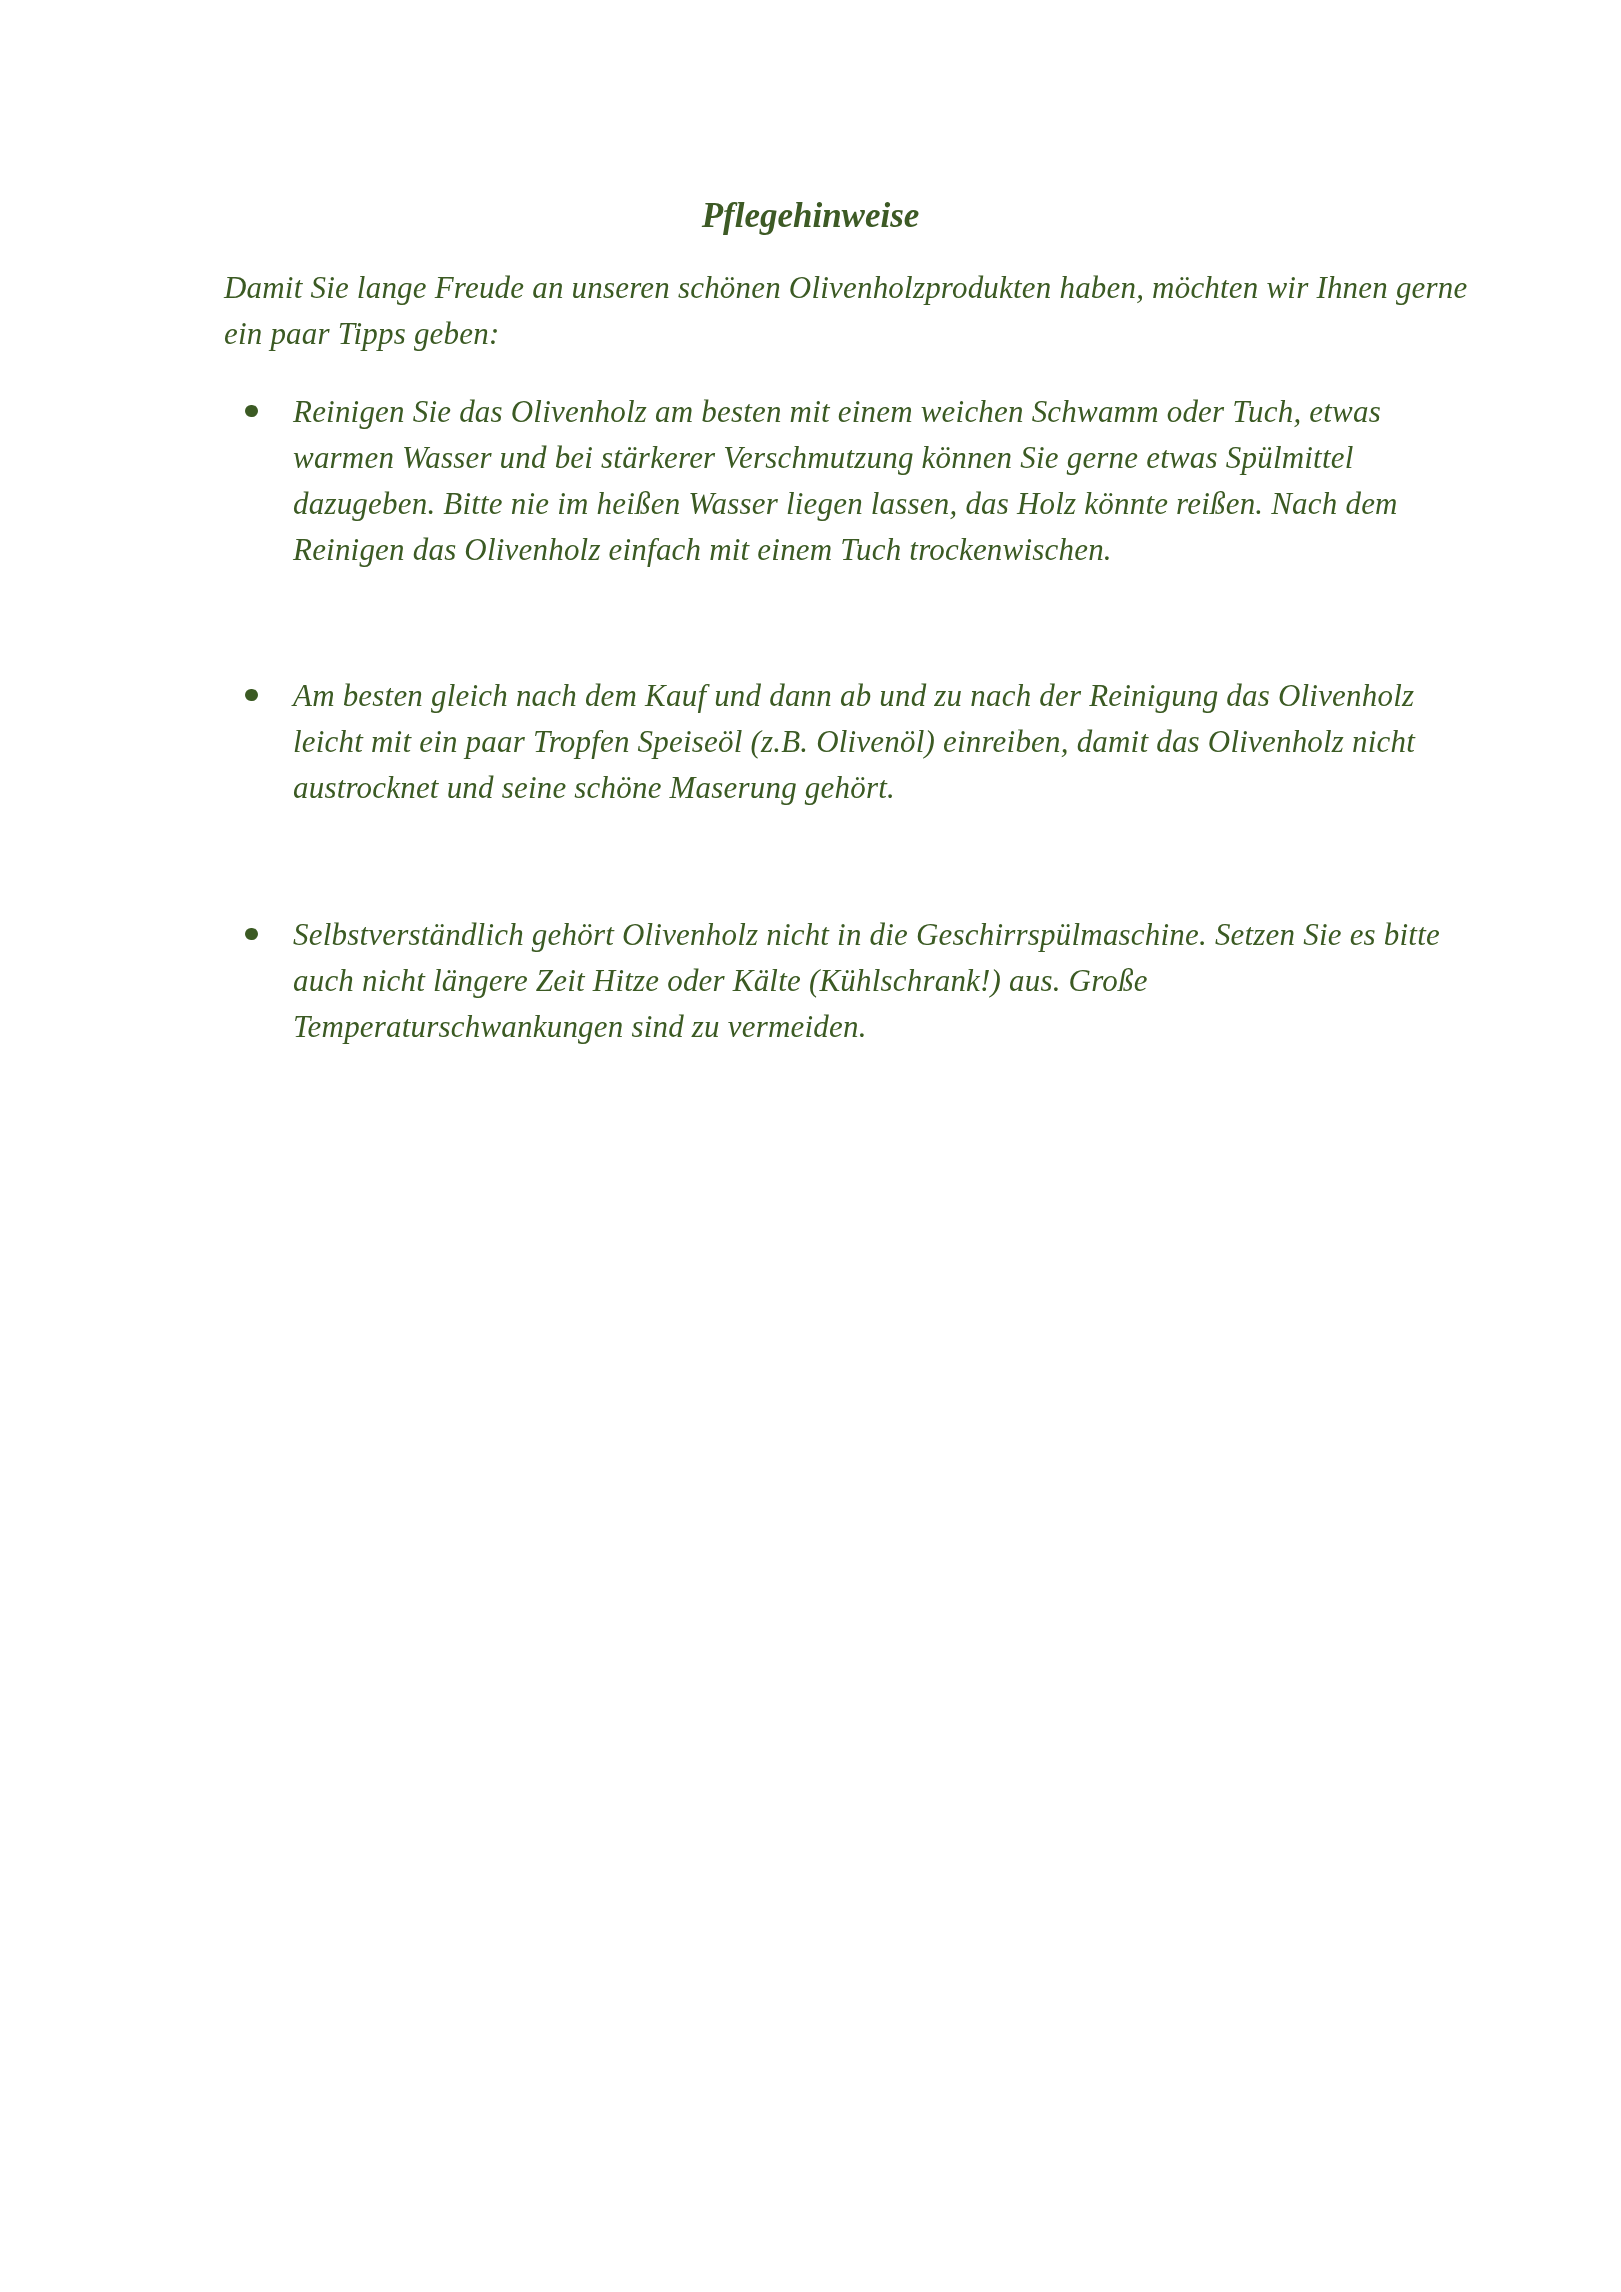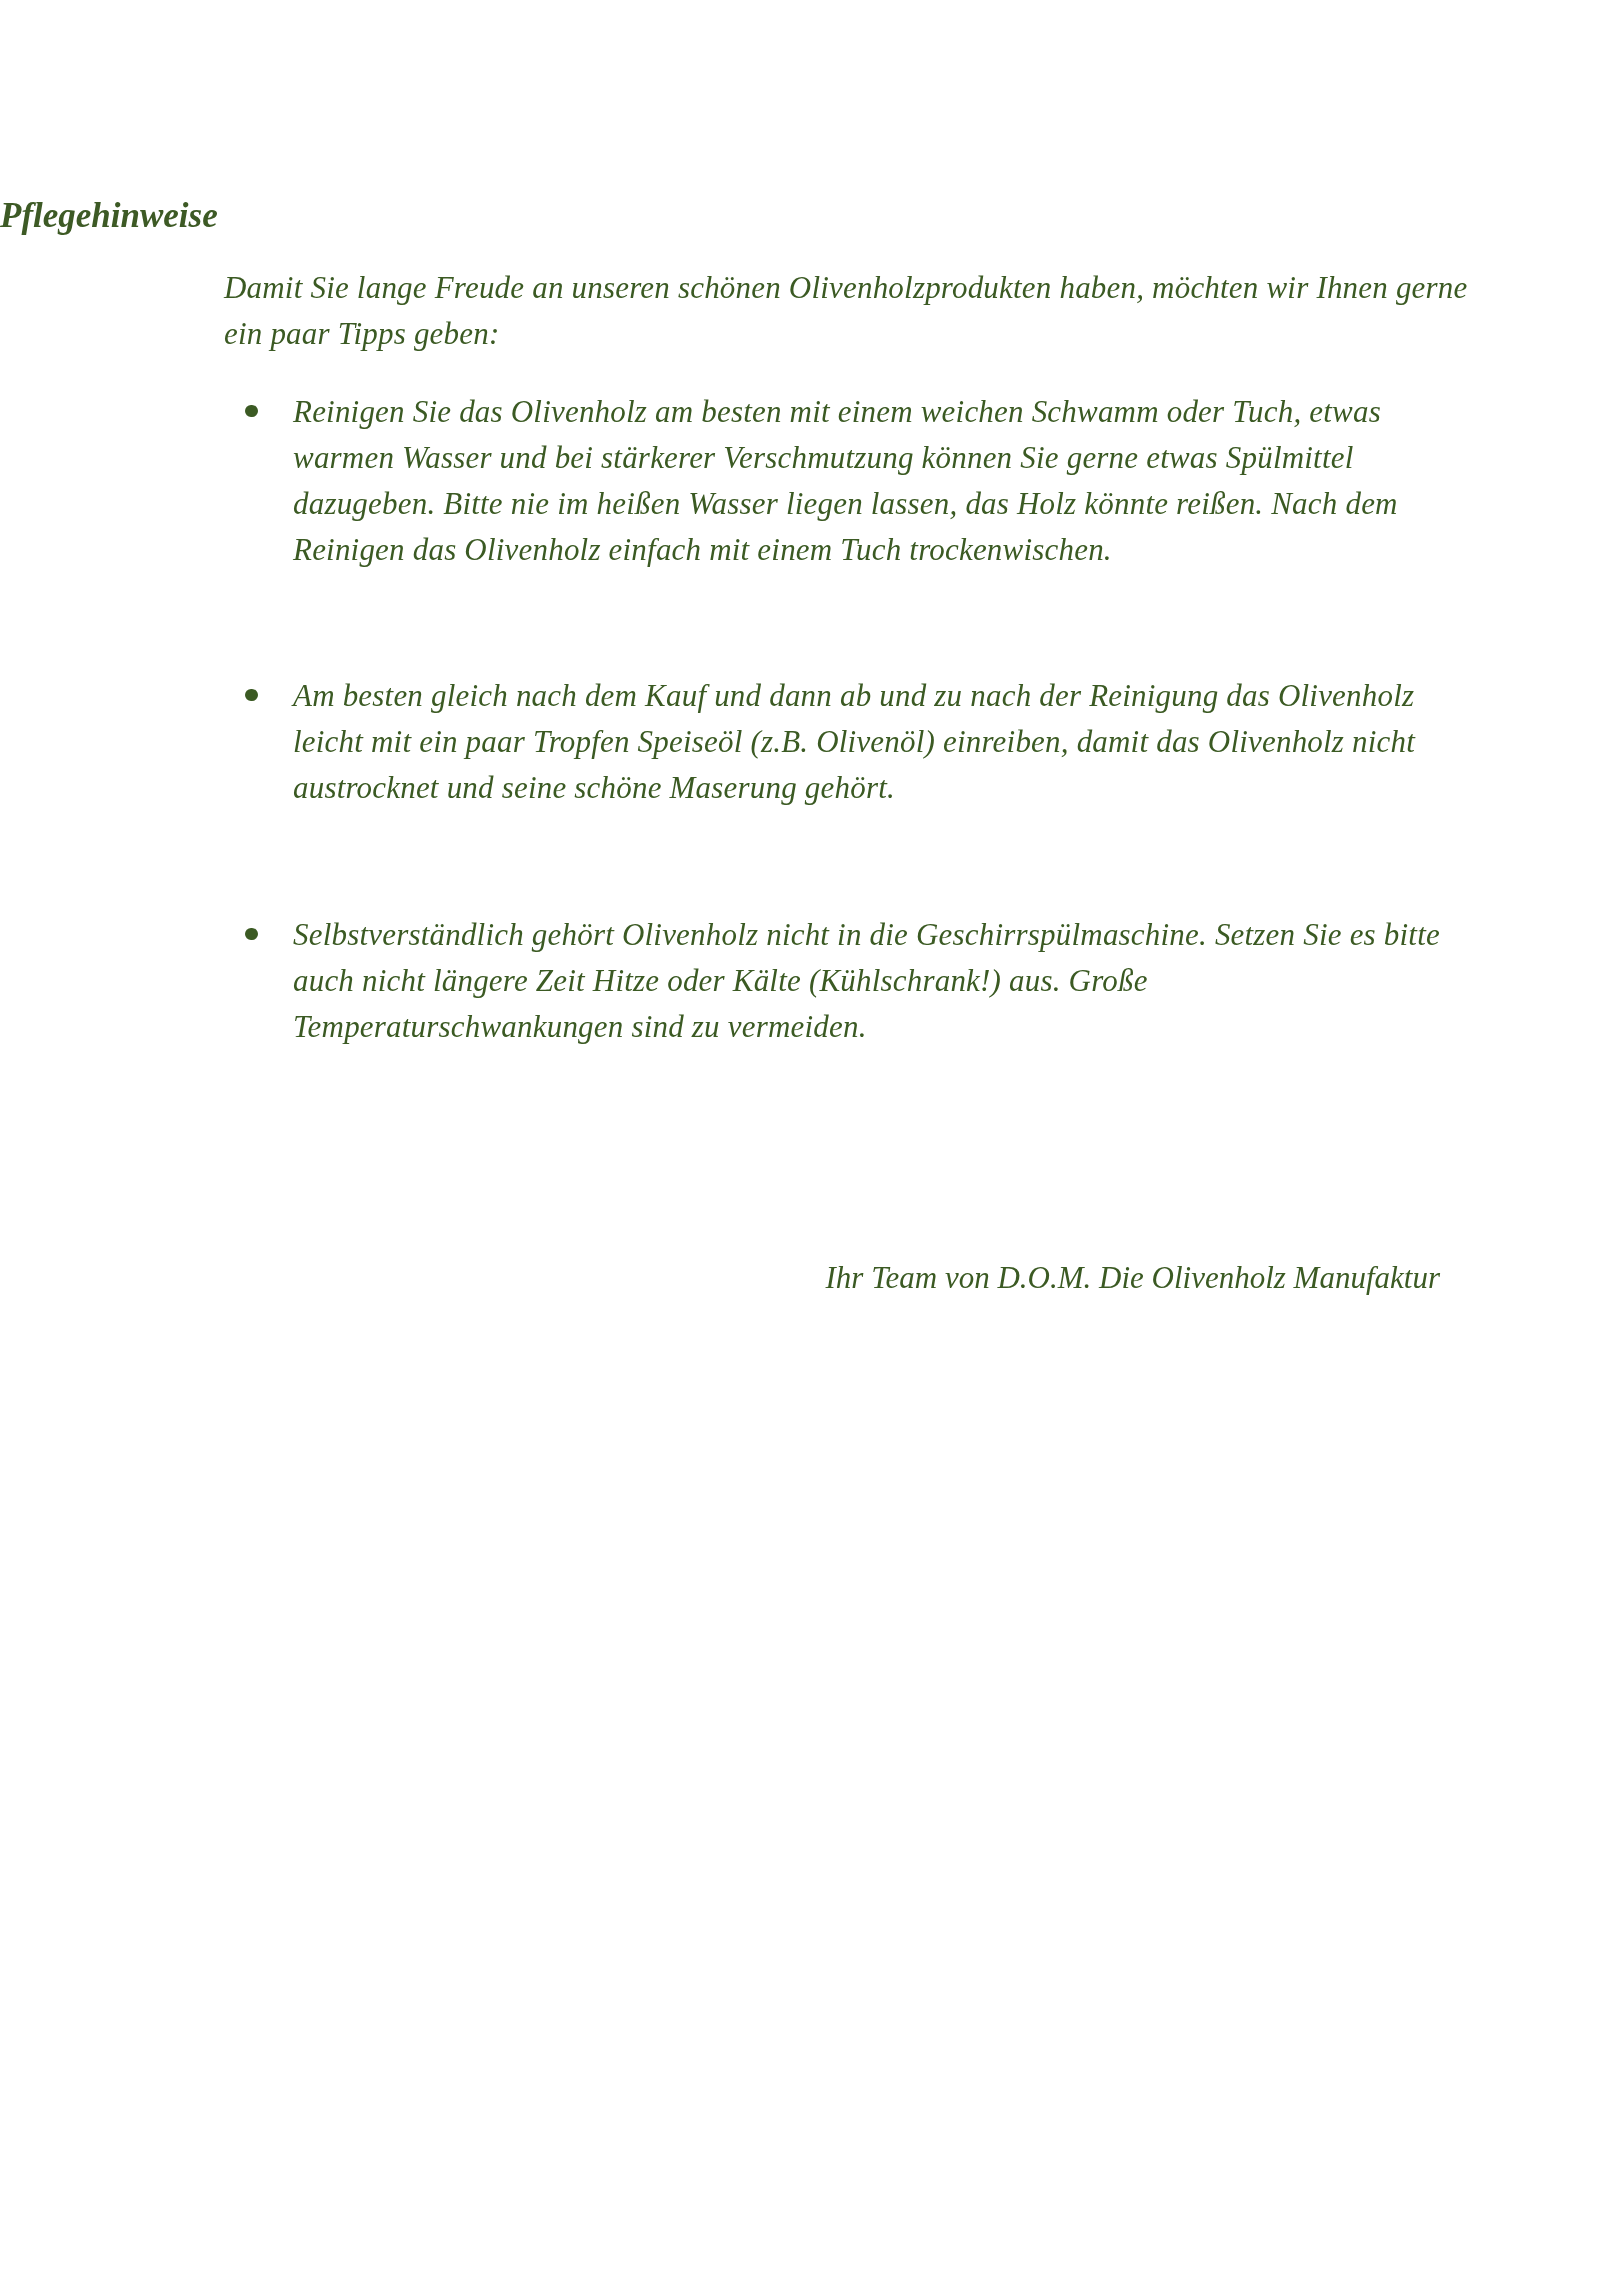--- a/index.html
+++ b/index.html
@@ -21,20 +21,21 @@
       left: 0;
       top: 0;
       width: 1621px;
       height: 2293px;
     }
     .title {
       position: absolute;
       left: 0;
       width: 1621px;
       top: 192px;
+      text-align: center;
       font-family: "Liberation Serif", "DejaVu Serif", serif;
       font-style: italic;
       font-weight: bold;
       font-size: 35px;
       line-height: 47px;
       color: #3d5a25;
     }
     .para {
       position: absolute;
       left: 193px;
@@ -107,15 +108,14 @@
     <span class="bullet-dot"></span>
     <div class="bullet-text">Am besten gleich nach dem Kauf und dann ab und zu nach der Reinigung das Olivenholz leicht mit ein paar Tropfen Speiseöl (z.B. Olivenöl) einreiben, damit das Olivenholz nicht austrocknet und seine schöne Maserung gehört.</div>
   </div>
 
   <div class="bullet-item b3">
     <span class="bullet-dot"></span>
     <div class="bullet-text">Selbstverständlich gehört Olivenholz nicht in die Geschirrspülmaschine. Setzen Sie es bitte auch nicht längere Zeit Hitze oder Kälte (Kühlschrank!) aus. Große Temperaturschwankungen sind zu vermeiden.</div>
   </div>
 
 
-  <div class="signature">Ihr Team von D.O.M. Die Olivenholz Manufaktur</div>
 </div>
 
 
 </body></html>

